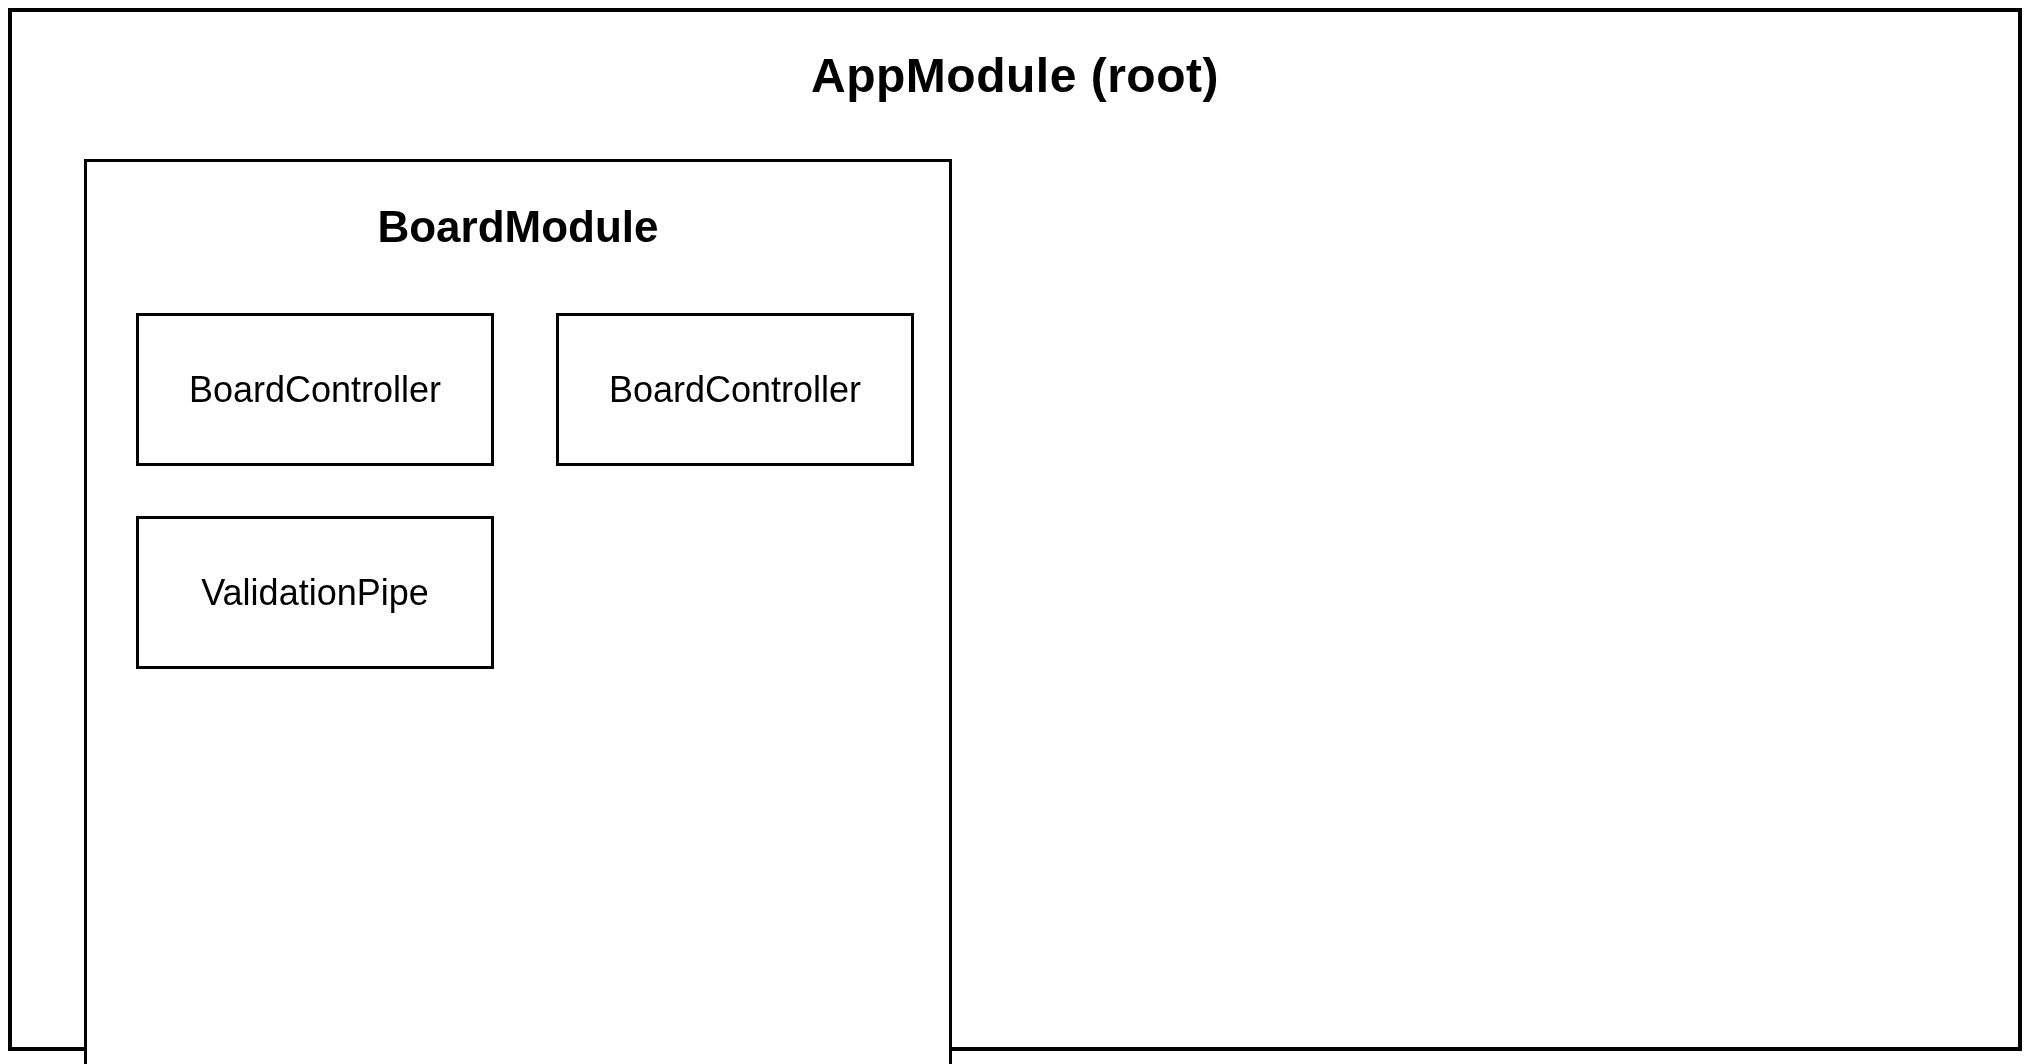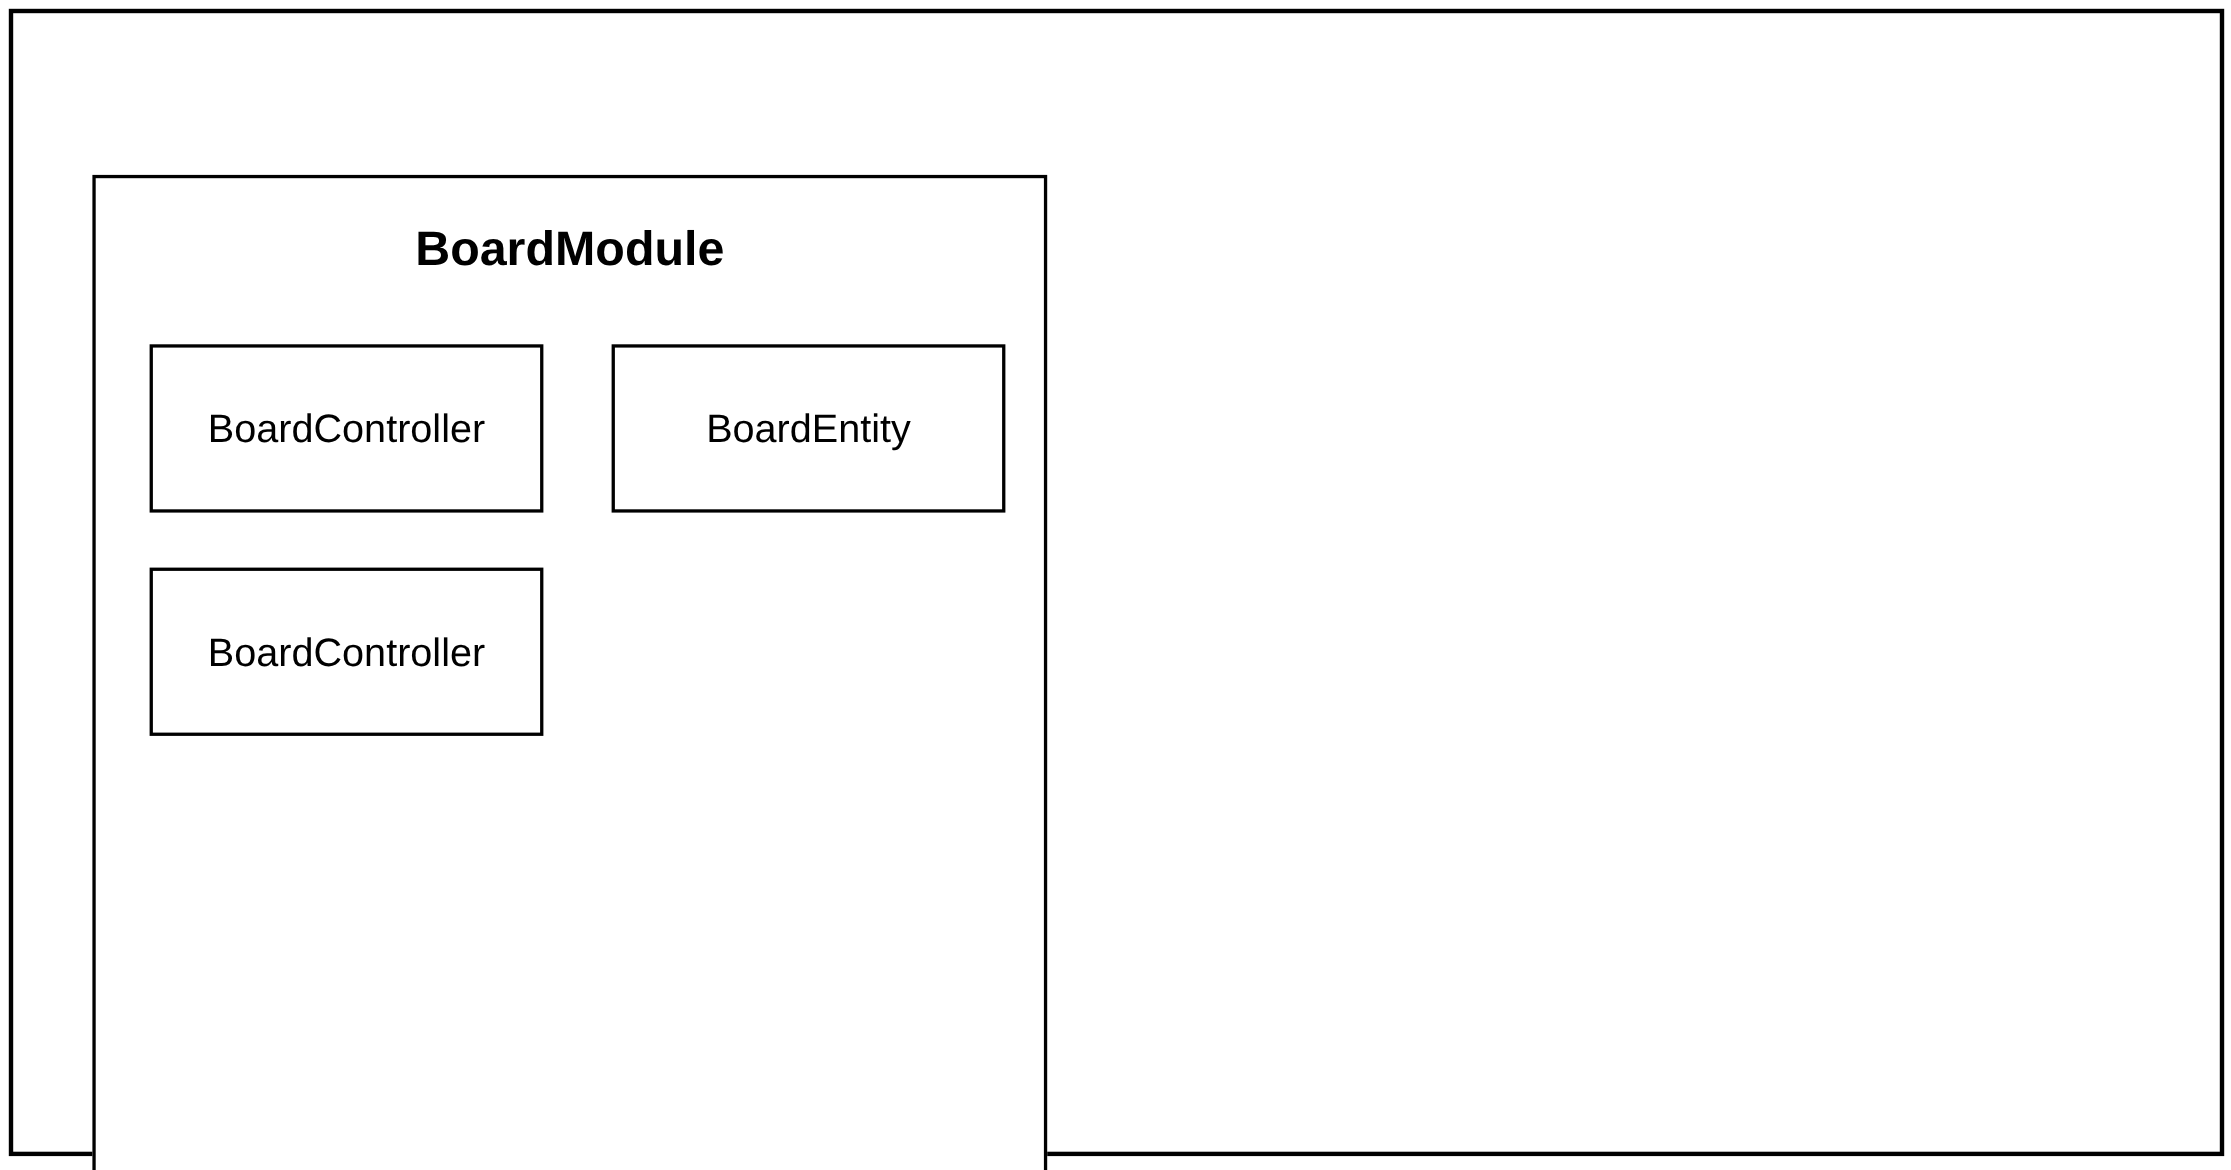--- a/index.html
+++ b/index.html
@@ -75,24 +75,25 @@
     font-weight: 400;
     background: #ffffff;
     white-space: nowrap;
   }
 </style>
 </head>
 <body>
 
 <div class="frame">
 
+  <div class="app-title">AppModule (root)</div>
 
   <section class="module module-board">
     <h2 class="module-title">BoardModule</h2>
     <div class="children">
       <div class="component">BoardController</div>
-      <div class="component">BoardEntity</div>
       <div class="component">BoardController</div>
+      <div class="component">ValidationPipe</div>
     </div>
   </section>
 
 
 </div>
 
 </body></html>

